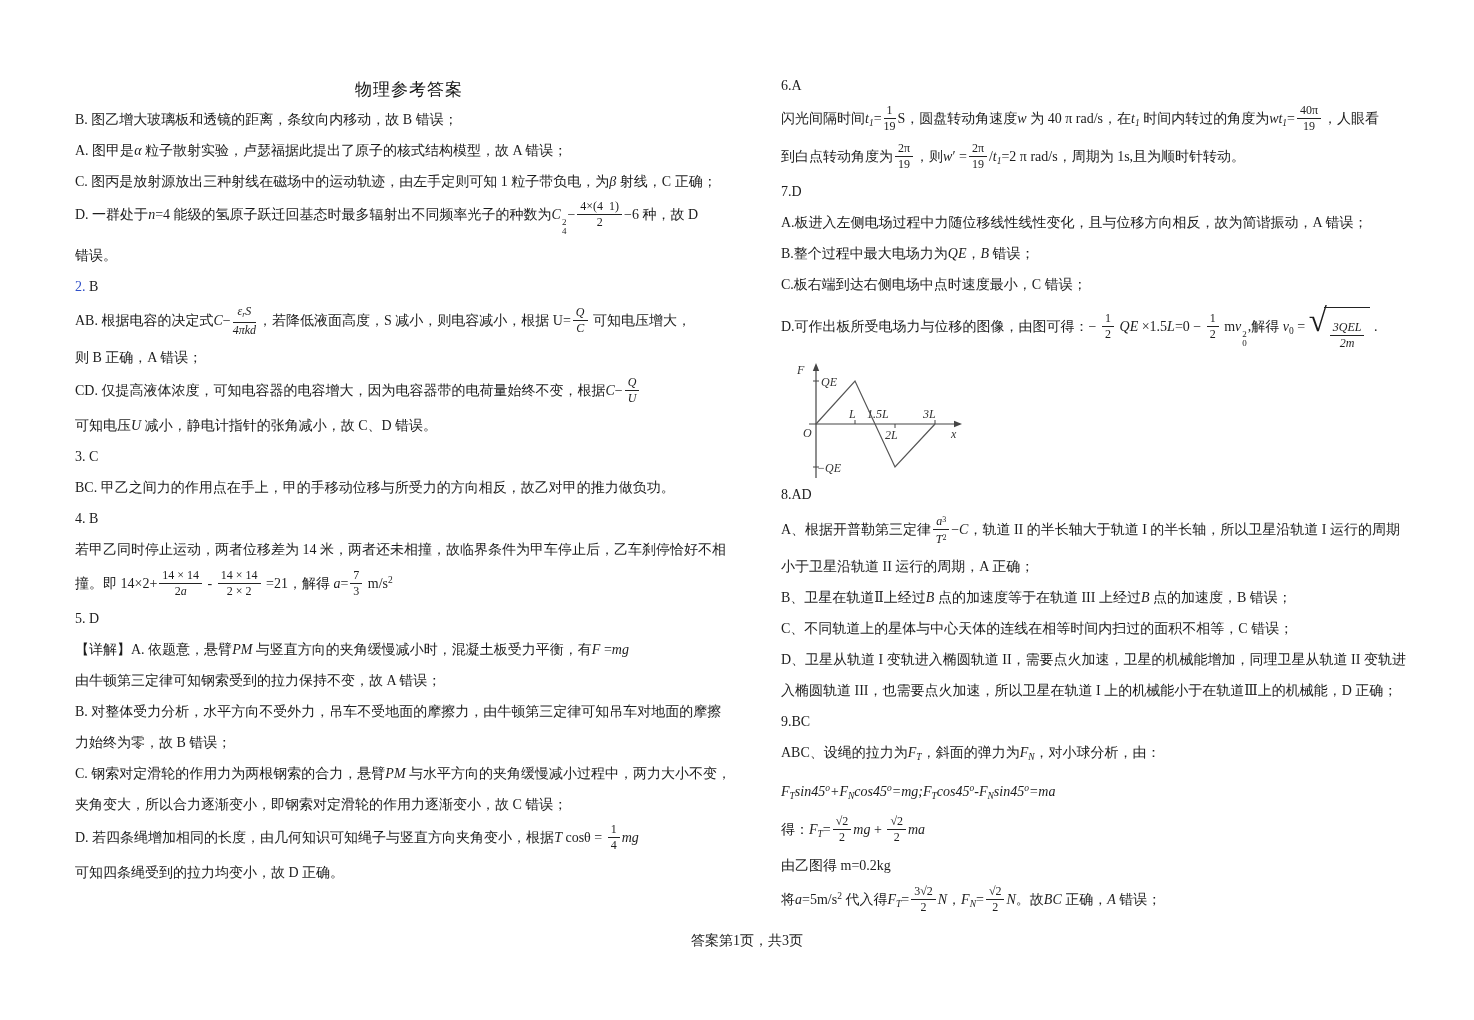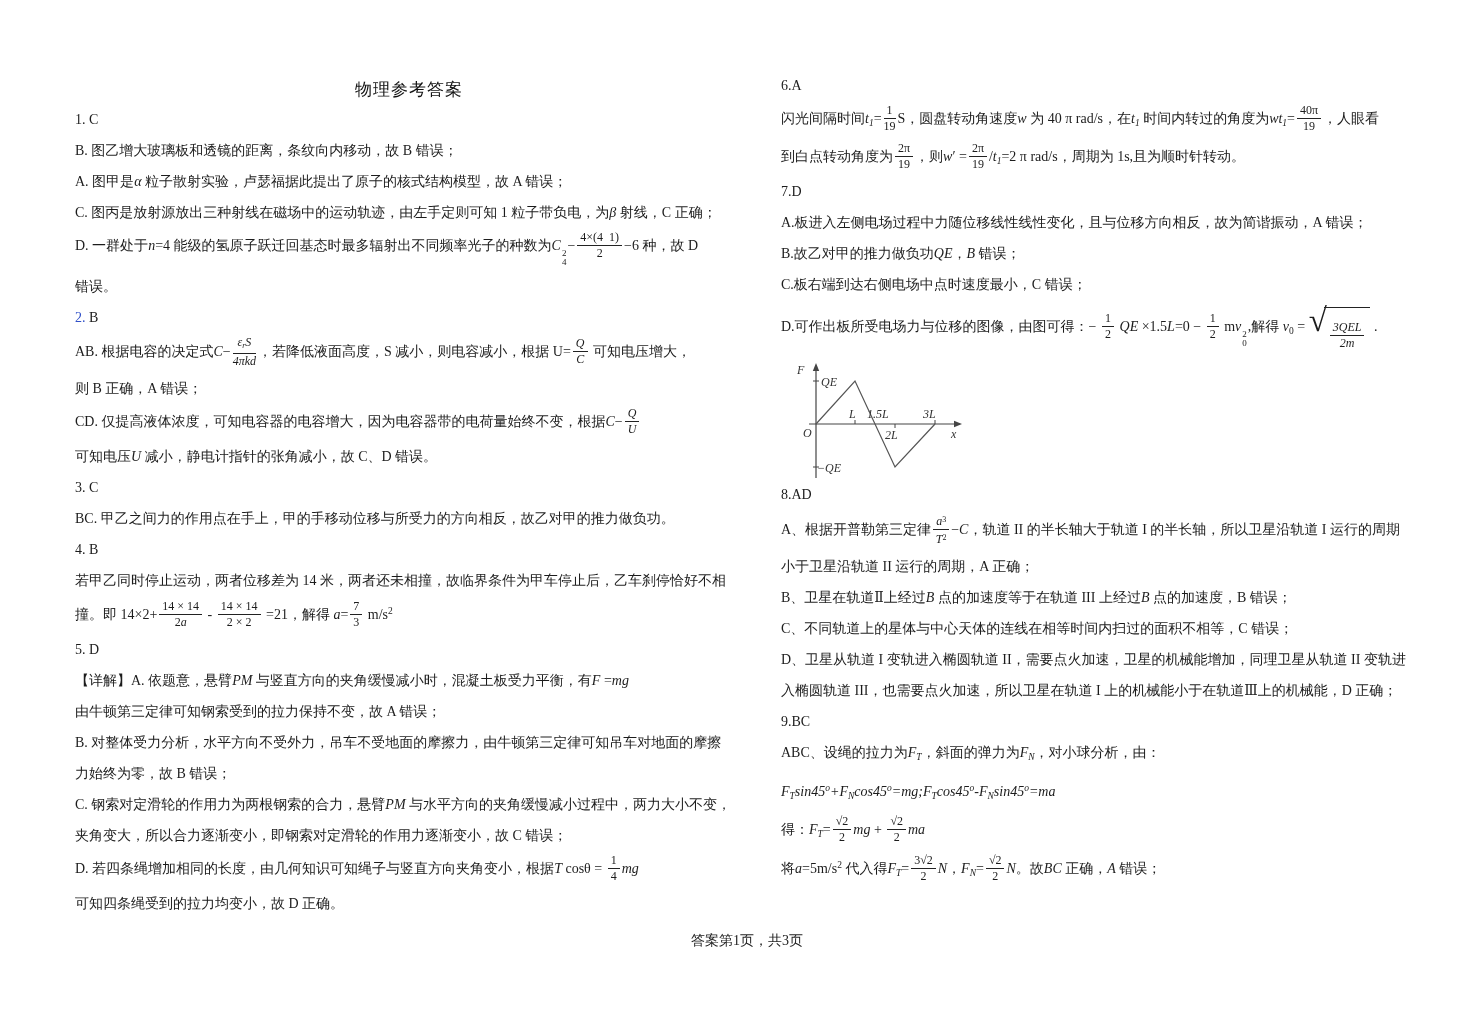--- a/index.html
+++ b/index.html
@@ -35,21 +35,20 @@
         font-size:14px;color:#222;padding-left:20px;}
 </style>
 </head>
 <body>
 
 <div class="page">
 
   <div class="doc-title">物理参考答案</div>
 
   <div class="column col-left">
-      <div class="para"><span class="run">1. C</span></div>
       <div class="para"><span class="run">B. 图乙增大玻璃板和透镜的距离，条纹向内移动，故 B 错误；</span></div>
       <div class="para"><span class="run">A. 图甲是</span><span class="run i">α </span><span class="run">粒子散射实验，卢瑟福据此提出了原子的核式结构模型，故 A 错误；</span></div>
       <div class="para"><span class="run">C. 图丙是放射源放出三种射线在磁场中的运动轨迹，由左手定则可知 1 粒子带负电，为</span><span class="run i">β </span><span class="run">射线，C 正确；</span></div>
       <div class="para"><span class="run">D. 一群处于</span><span class="run i">n</span><span class="run">=4 能级的氢原子跃迁回基态时最多辐射出不同频率光子的种数为</span><span class="run i">C</span><span class="supsub">
           <span>2</span>
           <span>4</span>
         </span><span class="run">−</span><span class="frac"><span class="num"><span class="run">4×(4  1)</span></span><span class="den"><span class="run">2</span></span></span><span class="run">−6 种，故 D</span></div>
       <div class="para"><span class="run">错误。</span></div>
       <div class="para"><span class="run" style="color: rgb(48, 80, 200);">2. </span><span class="run">B</span></div>
       <div class="para"><span class="run">AB. 根据电容的决定式</span><span class="run i">C</span><span class="run">−</span><span class="frac"><span class="num"><span class="run i">ε</span><span class="run i sub">r</span><span class="run i">S</span></span><span class="den"><span class="run i">4π</span><span class="run i">kd</span></span></span><span class="run">，若降低液面高度，S 减小，则电容减小，根据 U=</span><span class="frac"><span class="num"><span class="run i">Q</span></span><span class="den"><span class="run i">C</span></span></span><span class="run"> 可知电压增大，</span></div>
@@ -70,41 +69,42 @@
       <div class="para"><span class="run">夹角变大，所以合力逐渐变小，即钢索对定滑轮的作用力逐渐变小，故 C 错误；</span></div>
       <div class="para"><span class="run">D. 若四条绳增加相同的长度，由几何知识可知绳子与竖直方向夹角变小，根据</span><span class="run i">T</span><span class="run"> cosθ = </span><span class="frac"><span class="num"><span class="run">1</span></span><span class="den"><span class="run">4</span></span></span><span class="run i">mg</span></div>
       <div class="para"><span class="run">可知四条绳受到的拉力均变小，故 D 正确。</span></div>
     </div>
   <div class="column col-right">
       <div class="para"><span class="run">6.A</span></div>
       <div class="para"><span class="run">闪光间隔时间</span><span class="run i">t</span><span class="run i sub">1</span><span class="run">=</span><span class="frac"><span class="num"><span class="run">1</span></span><span class="den"><span class="run">19</span></span></span><span class="run">S，圆盘转动角速度</span><span class="run i">w</span><span class="run"> 为 40 π rad/s，在</span><span class="run i">t</span><span class="run i sub">1</span><span class="run"> 时间内转过的角度为</span><span class="run i">wt</span><span class="run i sub">1</span><span class="run">=</span><span class="frac"><span class="num"><span class="run">40π</span></span><span class="den"><span class="run">19</span></span></span><span class="run">，人眼看</span></div>
       <div class="para"><span class="run">到白点转动角度为</span><span class="frac"><span class="num"><span class="run">2π</span></span><span class="den"><span class="run">19</span></span></span><span class="run">，则</span><span class="run i">w</span><span class="run">′ =</span><span class="frac"><span class="num"><span class="run">2π</span></span><span class="den"><span class="run">19</span></span></span><span class="run">/</span><span class="run i">t</span><span class="run i sub">1</span><span class="run">=2 π rad/s，周期为 1s,且为顺时针转动。</span></div>
       <div class="para"><span class="run">7.D</span></div>
       <div class="para"><span class="run">A.板进入左侧电场过程中力随位移线性线性变化，且与位移方向相反，故为简谐振动，A 错误；</span></div>
-      <div class="para"><span class="run">B.故乙对甲的推力做负功</span><span class="run i">QE</span><span class="run">，</span><span class="run i">B</span><span class="run"> 错误；</span></div>
+      <div class="para"><span class="run">B.整个过程中最大电场力为</span><span class="run i">QE</span><span class="run">，</span><span class="run i">B</span><span class="run"> 错误；</span></div>
       <div class="para"><span class="run">C.板右端到达右侧电场中点时速度最小，C 错误；</span></div>
       <div class="para"><span class="run">D.可作出板所受电场力与位移的图像，由图可得：− </span><span class="frac"><span class="num"><span class="run">1</span></span><span class="den"><span class="run">2</span></span></span><span class="run"> </span><span class="run i">QE</span><span class="run"> ×1.5</span><span class="run i">L</span><span class="run">=0 − </span><span class="frac"><span class="num"><span class="run">1</span></span><span class="den"><span class="run">2</span></span></span><span class="run"> m</span><span class="run i">v</span><span class="supsub">
           <span>2</span>
           <span>0</span>
         </span><span class="run">,解得 </span><span class="run i">v</span><span class="run sub">0</span><span class="run"> = </span><span class="sqrt">
           <span class="radical">√</span>
           <span class="sqrt-body"><span class="frac"><span class="num"><span class="run i">3QEL</span></span><span class="den"><span class="run i">2m</span></span></span></span>
         </span><span class="run"> .</span></div>
       <div class="para spacer" style="height: 124px;"></div>
       <div class="para"><span class="run">8.AD</span></div>
       <div class="para"><span class="run">A、根据开普勒第三定律</span><span class="frac"><span class="num"><span class="run i">a</span><span class="run sup">3</span></span><span class="den"><span class="run i">T</span><span class="run sup">2</span></span></span><span class="run">−</span><span class="run i">C</span><span class="run">，轨道 II 的半长轴大于轨道 I 的半长轴，所以卫星沿轨道 I 运行的周期</span></div>
       <div class="para"><span class="run">小于卫星沿轨道 II 运行的周期，A 正确；</span></div>
       <div class="para"><span class="run">B、卫星在轨道Ⅱ上经过</span><span class="run i">B</span><span class="run"> 点的加速度等于在轨道 III 上经过</span><span class="run i">B</span><span class="run"> 点的加速度，B 错误；</span></div>
       <div class="para"><span class="run">C、不同轨道上的星体与中心天体的连线在相等时间内扫过的面积不相等，C 错误；</span></div>
       <div class="para"><span class="run">D、卫星从轨道 I 变轨进入椭圆轨道 II，需要点火加速，卫星的机械能增加，同理卫星从轨道 II 变轨进</span></div>
       <div class="para"><span class="run">入椭圆轨道 III，也需要点火加速，所以卫星在轨道 I 上的机械能小于在轨道Ⅲ上的机械能，D 正确；</span></div>
       <div class="para"><span class="run">9.BC</span></div>
       <div class="para"><span class="run">ABC、设绳的拉力为</span><span class="run i">F</span><span class="run i sub">T</span><span class="run">，斜面的弹力为</span><span class="run i">F</span><span class="run i sub">N</span><span class="run">，对小球分析，由：</span></div>
       <div class="para"><span class="run i">F</span><span class="run i sub">T</span><span class="run i">sin45</span><span class="run i sup">o</span><span class="run i">+</span><span class="run i">F</span><span class="run i sub">N</span><span class="run i">cos45</span><span class="run i sup">o</span><span class="run i">=mg;</span><span class="run i">F</span><span class="run i sub">T</span><span class="run i">cos45</span><span class="run i sup">o</span><span class="run i">-</span><span class="run i">F</span><span class="run i sub">N</span><span class="run i">sin45</span><span class="run i sup">o</span><span class="run i">=ma</span></div>
       <div class="para"><span class="run">得：</span><span class="run i">F</span><span class="run i sub">T</span><span class="run">=</span><span class="frac"><span class="num"><span class="run">√2</span></span><span class="den"><span class="run">2</span></span></span><span class="run i">mg</span><span class="run"> + </span><span class="frac"><span class="num"><span class="run">√2</span></span><span class="den"><span class="run">2</span></span></span><span class="run i">ma</span></div>
+      <div class="para"><span class="run">由乙图得 m=0.2kg</span></div>
       <div class="para"><span class="run">将</span><span class="run i">a</span><span class="run">=5m/s</span><span class="run sup">2</span><span class="run"> 代入得</span><span class="run i">F</span><span class="run i sub">T</span><span class="run">=</span><span class="frac"><span class="num"><span class="run">3√2</span></span><span class="den"><span class="run">2</span></span></span><span class="run i">N</span><span class="run">，</span><span class="run i">F</span><span class="run i sub">N</span><span class="run">=</span><span class="frac"><span class="num"><span class="run">√2</span></span><span class="den"><span class="run">2</span></span></span><span class="run i">N</span><span class="run">。故</span><span class="run i">BC</span><span class="run"> 正确，</span><span class="run i">A</span><span class="run"> 错误；</span></div>
     </div>
 
   <div class="figure">
     <svg width="190" height="128" viewBox="0 0 190 128">
 
       <line x1="33" y1="118" x2="33" y2="8" stroke="#444" stroke-width="1.2"></line>
       <polygon points="33,3 29.8,11 36.2,11" fill="#444"></polygon>
       <line x1="26" y1="64" x2="174" y2="64" stroke="#444" stroke-width="1.2"></line>
       <polygon points="179,64 171,60.8 171,67.2" fill="#444"></polygon>

